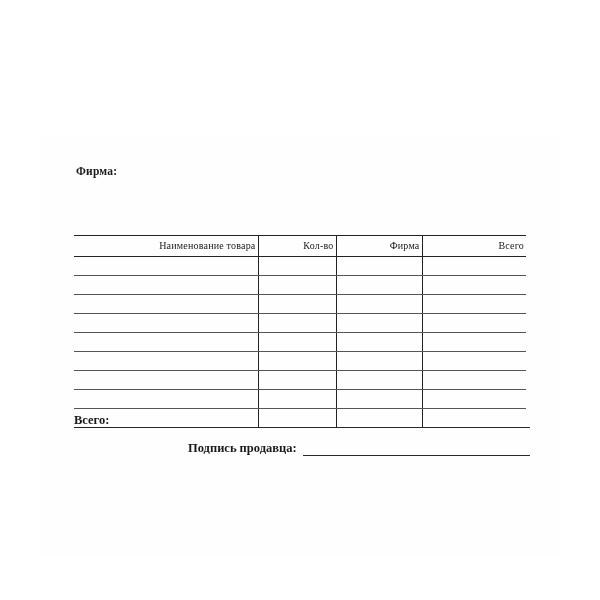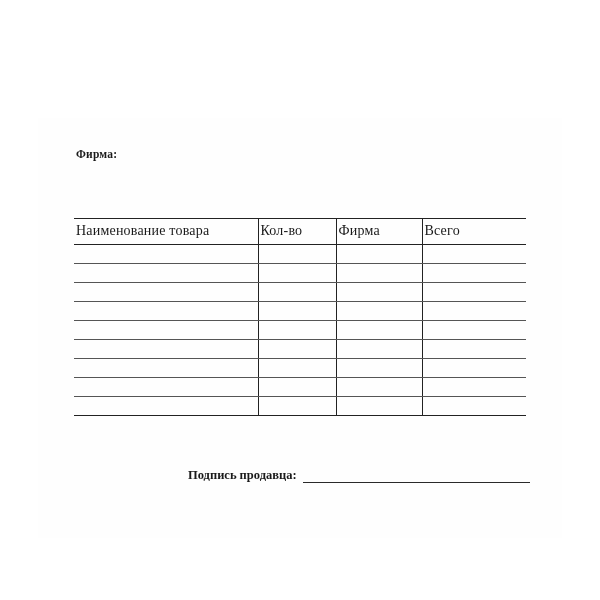--- a/index.html
+++ b/index.html
@@ -17,21 +17,21 @@
   #page {
     position: relative;
     width: 600px;
     height: 600px;
     background: #ffffff;
   }
   
   #form-sheet {
     position: absolute;
     left: 38px;
-    top: 118px;
+    top: 135px;
     width: 524px;
     height: 420px;
     background: #fefefe;
   }
   .firm-row {
     position: absolute;
     left: 38px;
     top: 30px;
     font-size: 11.5px;
     font-weight: bold;
@@ -87,23 +87,23 @@
     width: 452px;
     border-collapse: collapse;
     table-layout: fixed;
   }
   table.receipt col.c-name { width: 184px; }
   table.receipt col.c-qty  { width: 78px; }
   table.receipt col.c-price{ width: 86px; }
   table.receipt col.c-sum  { width: 104px; }
 
   table.receipt thead th {
-    font-size: 14px;
+    font-size: 10px;
     font-weight: normal;
-    text-align: left;
+    text-align: right;
     padding: 4px 2px 5px 2px;
     border-top: 1.4px solid #222;
     border-bottom: 1.4px solid #222;
     letter-spacing: 0.2px;
   }
   table.receipt thead th.vl { border-left: 1.2px solid #222; }
   table.receipt tbody td {
     height: 18px;
     border-bottom: 1px solid #555;
     padding: 0;
@@ -129,21 +129,20 @@
   }
   .sign-row {
     position: absolute;
     left: 150px;
     top: 306px;
     width: 342px;
     display: flex;
     align-items: flex-end;
     font-size: 12.5px;
     font-weight: bold;
-    margin-top: 44px;
   }
   .sign-row .rule {
     flex: 1 1 auto;
     border-bottom: 1px solid #2a2a2a;
     height: 12px;
     margin-left: 6px;
   }
 </style>
 </head>
 <body>
@@ -222,20 +221,24 @@
         </tr>
         <tr>
           <td></td>
           <td class="vl"></td>
           <td class="vl"></td>
           <td class="vl"></td>
         </tr>
       </tbody>
     </table>
 
+    <div class="total-row">
+      <span>Всего:</span>
+      <span class="rule"></span>
+    </div>
 
     <div class="sign-row">
       <span>Подпись продавца:</span>
       <span class="rule"></span>
     </div>
 
   </div>
 </div>
 
 </body></html>

